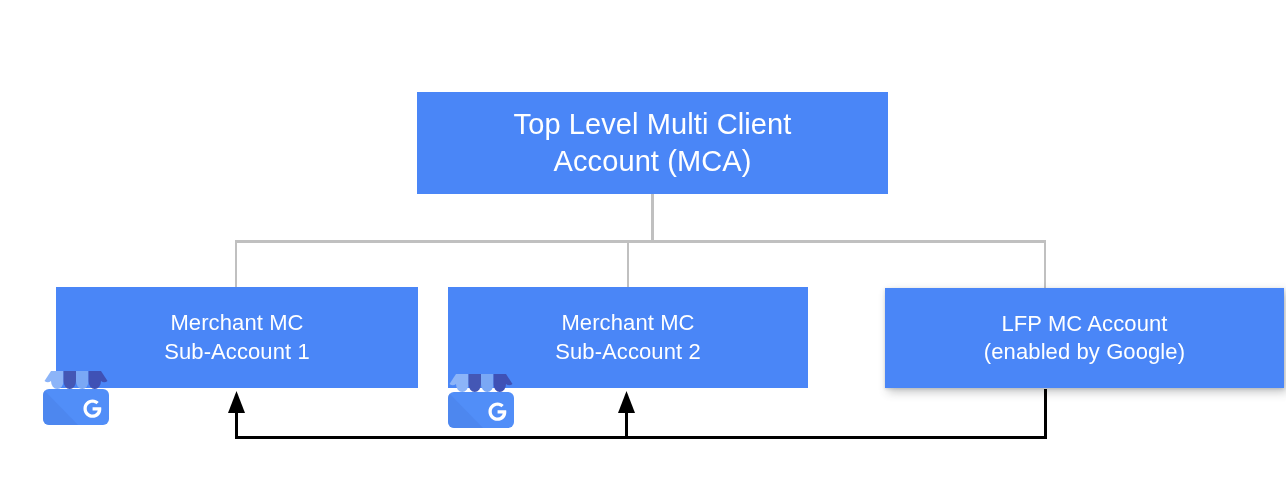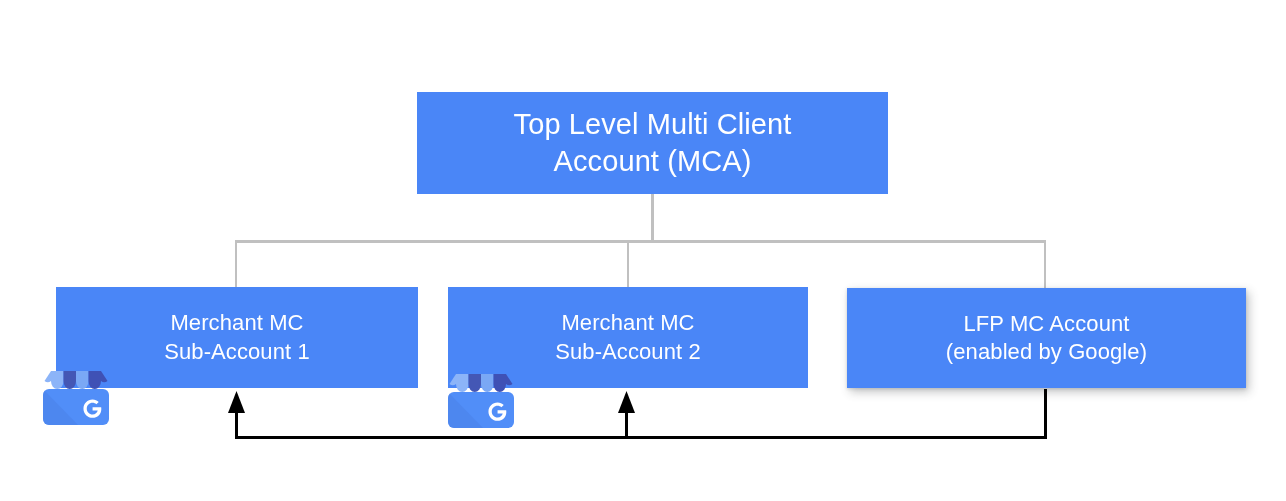--- a/index.html
+++ b/index.html
@@ -73,21 +73,21 @@
     font-size: 22px;
   }
   #node-sub2 {
     left: 448px;
     top: 287px;
     width: 360px;
     height: 101px;
     font-size: 22px;
   }
   #node-lfp {
-    left: 847px;
+    left: 885px;
     top: 288px;
     width: 399px;
     height: 100px;
     font-size: 22px;
     box-shadow: 3px 4px 9px rgba(60, 64, 67, .30), 0 1px 3px rgba(60,64,67,.18);
   }
 
   
   .gbp-icon {
     position: absolute;

